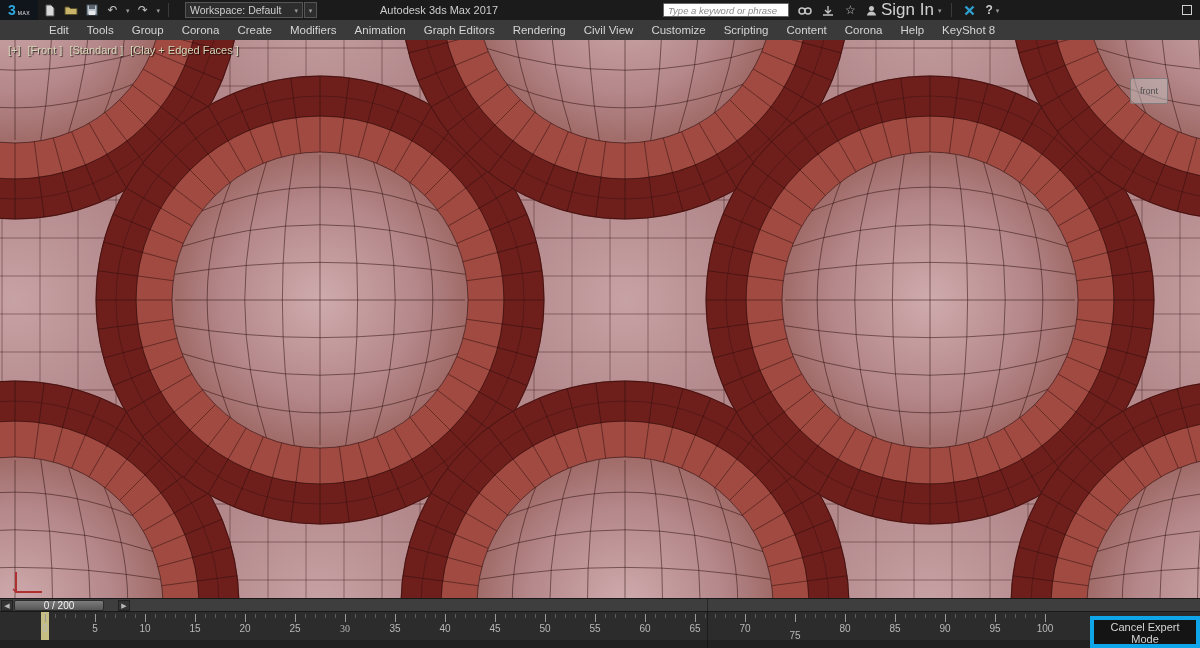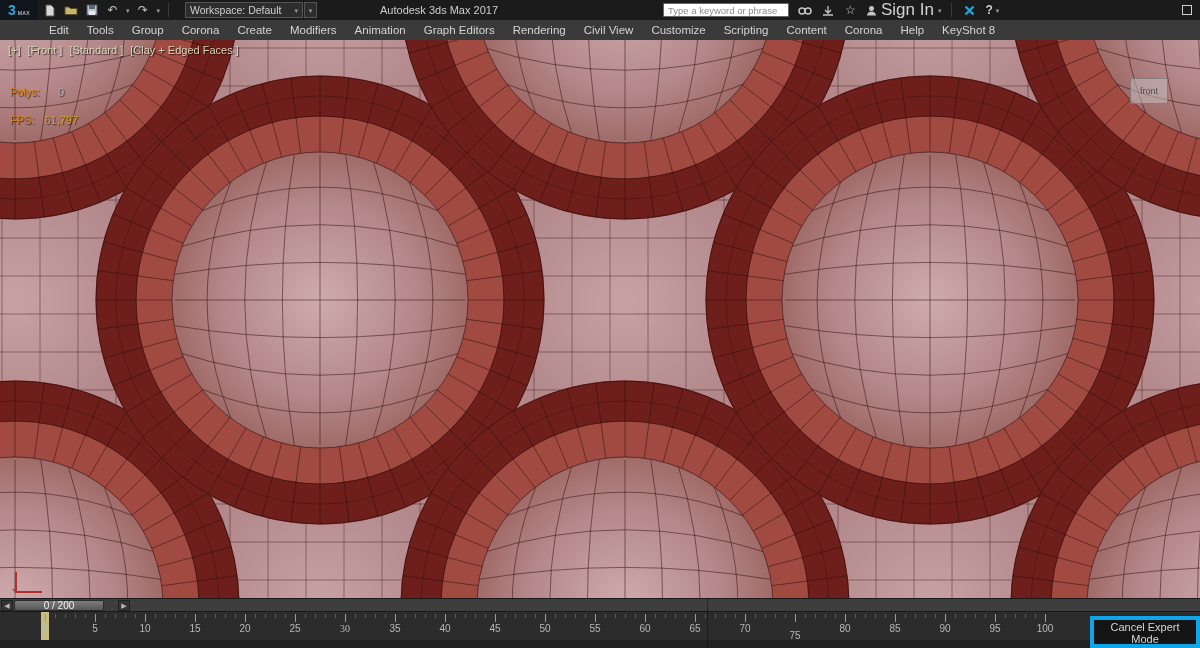--- a/index.html
+++ b/index.html
@@ -23,21 +23,21 @@
              padding:0 4px;justify-content:space-between;cursor:pointer;}
   .ws-btn{position:absolute;left:304px;top:2px;width:13px;height:16px;background:#2d2d2d;border:1px solid #555;
           display:flex;align-items:center;justify-content:center;cursor:pointer;}
   .tb-center{position:absolute;left:368px;top:0;height:20px;display:flex;align-items:center;}
   .app-title{color:#cdcdcd;font-size:11px;white-space:nowrap;margin-left:12px;}
   .doc-tab{margin-left:12px;height:20px;background:#3a3a3a;display:flex;align-items:center;
            padding:0 34px 0 10px;}
   .doc-title{color:#e0e0e0;font-size:11px;white-space:nowrap;}
   .tb-right{position:absolute;left:663px;top:0;height:20px;display:flex;align-items:center;gap:8px;}
   .search-box{width:126px;height:14px;background:#fff;border:1px solid #666;border-radius:1px;
-              font-size:9.5px;padding:0 4px;color:#333;outline:none;
+              font-size:9.5px;font-style:italic;padding:0 4px;color:#333;outline:none;
               font-family:"Liberation Sans",sans-serif;}
   .search-box::placeholder{color:#8a8a8a;}
   .signin{display:flex;align-items:center;gap:4px;cursor:pointer;}
   .signin-label{color:#d0d0d0;font-size:17px;}
   .help{display:flex;align-items:center;gap:3px;cursor:pointer;}
   .help-q{color:#cdcdcd;font-size:12px;font-weight:bold;}
   .win-icon{position:absolute;right:8px;top:5px;width:10px;height:10px;border:1.5px solid #d0d0d0;
             cursor:pointer;}
 
   
@@ -1982,28 +1982,20 @@
             <line x1="146.73383948332395" y1="-19.31787644856765" x2="222.08364894773354" y2="-29.237867057291577"></line>
           </g>
         </g>
       </svg>
     <div class="vp-label" id="vp-label">
         <span>[+]</span>
         <span>[Front ]</span>
         <span>[Standard ]</span>
         <span>[Clay + Edged Faces ]</span>
       </div>
-    <div class="vp-stats">
-      <div class="stat-row">
-        <span class="stat-label">Polys:</span><span class="stat-value-dim">0</span>
-      </div>
-      <div class="stat-row">
-        <span class="stat-label">FPS:</span><span class="stat-value-warm">61,797</span>
-      </div>
-    </div>
     <div class="viewcube">
       <span>front</span>
     </div>
     <svg class="tripod" width="36" height="30">
       <path d="M6 6 V26 H32" stroke="#b03030" stroke-width="2" fill="none"></path>
       <path d="M6 26 l-3 -3" stroke="#b03030" stroke-width="1.5"></path>
     </svg>
   </div>
 
   <div class="timeslider">

